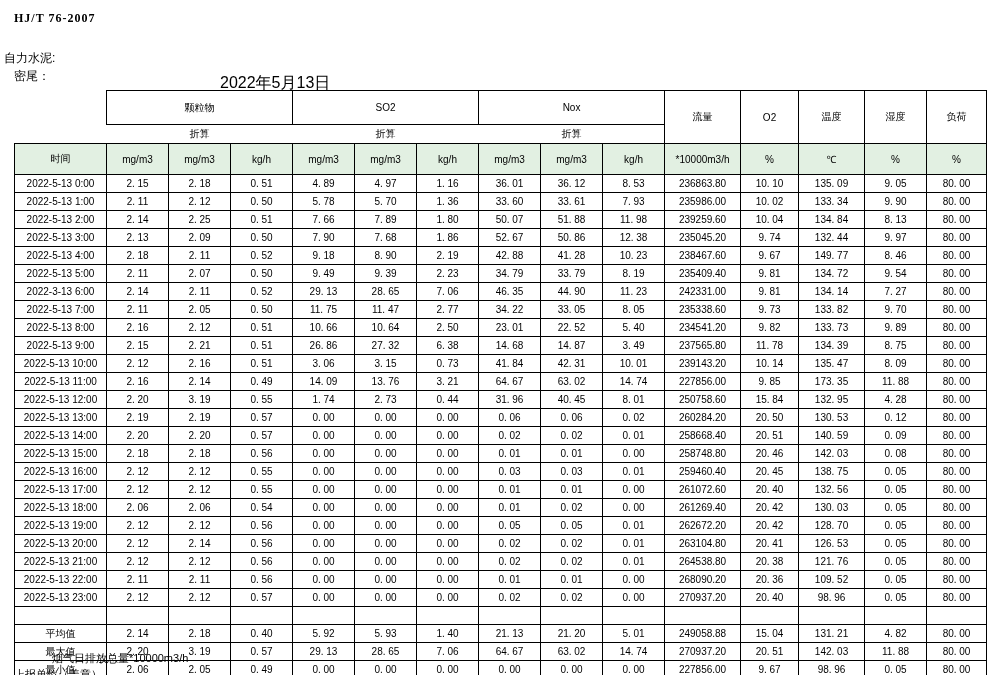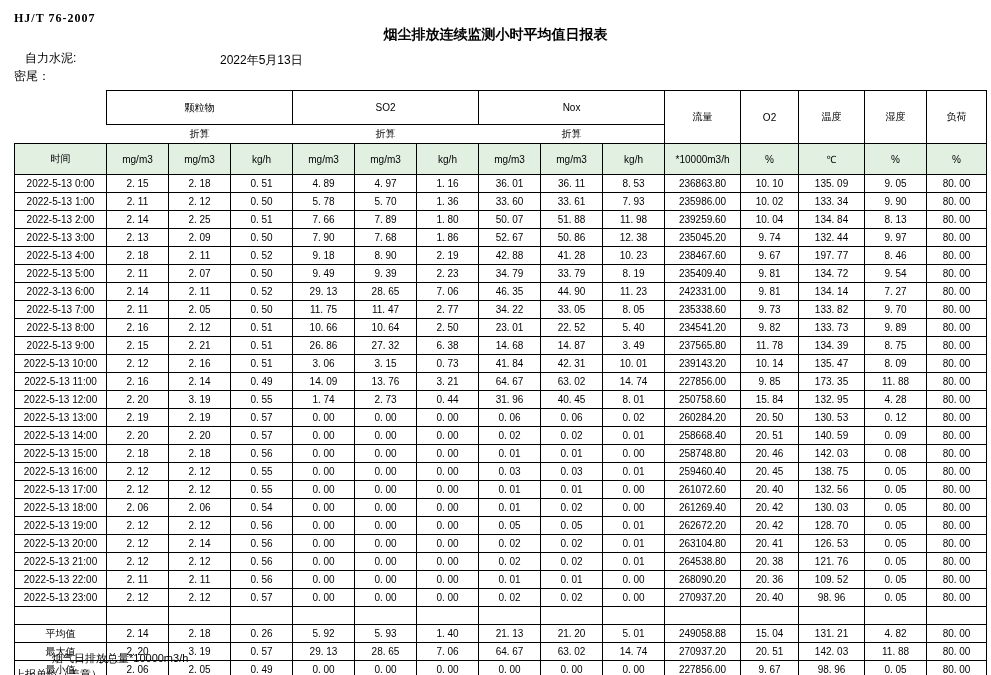--- a/index.html
+++ b/index.html
@@ -35,35 +35,35 @@
     position: absolute;
     left: 0;
     top: 20px;
     width: 991px;
     text-align: center;
     font-size: 14px;
     font-weight: bold;
   }
   .company {
     position: absolute;
-    left: 25px;
+    left: 4px;
     top: 44px;
     font-size: 12px;
   }
   .mi-wei {
     position: absolute;
     left: 14px;
     top: 62px;
     font-size: 12px;
   }
   .report-date {
     position: absolute;
     left: 220px;
-    top: 46px;
-    font-size: 12px;
+    top: 67px;
+    font-size: 16px;
   }
   table.main {
     position: absolute;
     left: 14px;
     top: 84px;
     border-collapse: collapse;
     table-layout: fixed;
     width: 963px;
     font-size: 10px;
   }
@@ -109,21 +109,20 @@
   .fl2 { left: 14px; top: 661px; font-family: Liberation Serif, serif; }
   .fl3 { left: 185px; top: 699px; }
   .emis-label { text-align: left; padding-left: 4px !important; }
 </style>
 </head>
 <body>
 
 <div class="page">
 
   <div class="std-code">HJ/T 76-2007</div>
-  <div class="doc-title">烟尘排放连续监测小时平均值日报表</div>
   <div class="company">自力水泥:</div>
   <div class="mi-wei">密尾：</div>
   <div class="report-date">2022年5月13日</div>
 
   <table class="main">
     <colgroup>
       <col class="time-col">
       <col class="num-col">
         <col class="num-col">
         <col class="num-col">
@@ -183,21 +182,21 @@
     <tbody id="data-body">
         <tr>
           <td>2022-5-13 0:00</td>
           <td>2. 15</td>
           <td>2. 18</td>
           <td>0. 51</td>
           <td>4. 89</td>
           <td>4. 97</td>
           <td>1. 16</td>
           <td>36. 01</td>
-          <td>36. 11</td>
+          <td>36. 12</td>
           <td>8. 53</td>
           <td>236863.80</td>
           <td>10. 10</td>
           <td>135. 09</td>
           <td>9. 05</td>
           <td>80. 00</td>
         </tr>
         <tr>
           <td>2022-5-13 1:00</td>
           <td>2. 11</td>
@@ -255,21 +254,21 @@
           <td>2. 11</td>
           <td>0. 52</td>
           <td>9. 18</td>
           <td>8. 90</td>
           <td>2. 19</td>
           <td>42. 88</td>
           <td>41. 28</td>
           <td>10. 23</td>
           <td>238467.60</td>
           <td>9. 67</td>
-          <td>197. 77</td>
+          <td>149. 77</td>
           <td>8. 46</td>
           <td>80. 00</td>
         </tr>
         <tr>
           <td>2022-5-13 5:00</td>
           <td>2. 11</td>
           <td>2. 07</td>
           <td>0. 50</td>
           <td>9. 49</td>
           <td>9. 39</td>
@@ -603,21 +602,21 @@
           <td></td>
           <td></td>
           <td></td>
           <td></td>
           <td></td>
         </tr>
         <tr>
           <td>平均值</td>
           <td>2. 14</td>
           <td>2. 18</td>
-          <td>0. 26</td>
+          <td>0. 40</td>
           <td>5. 92</td>
           <td>5. 93</td>
           <td>1. 40</td>
           <td>21. 13</td>
           <td>21. 20</td>
           <td>5. 01</td>
           <td>249058.88</td>
           <td>15. 04</td>
           <td>131. 21</td>
           <td>4. 82</td>

